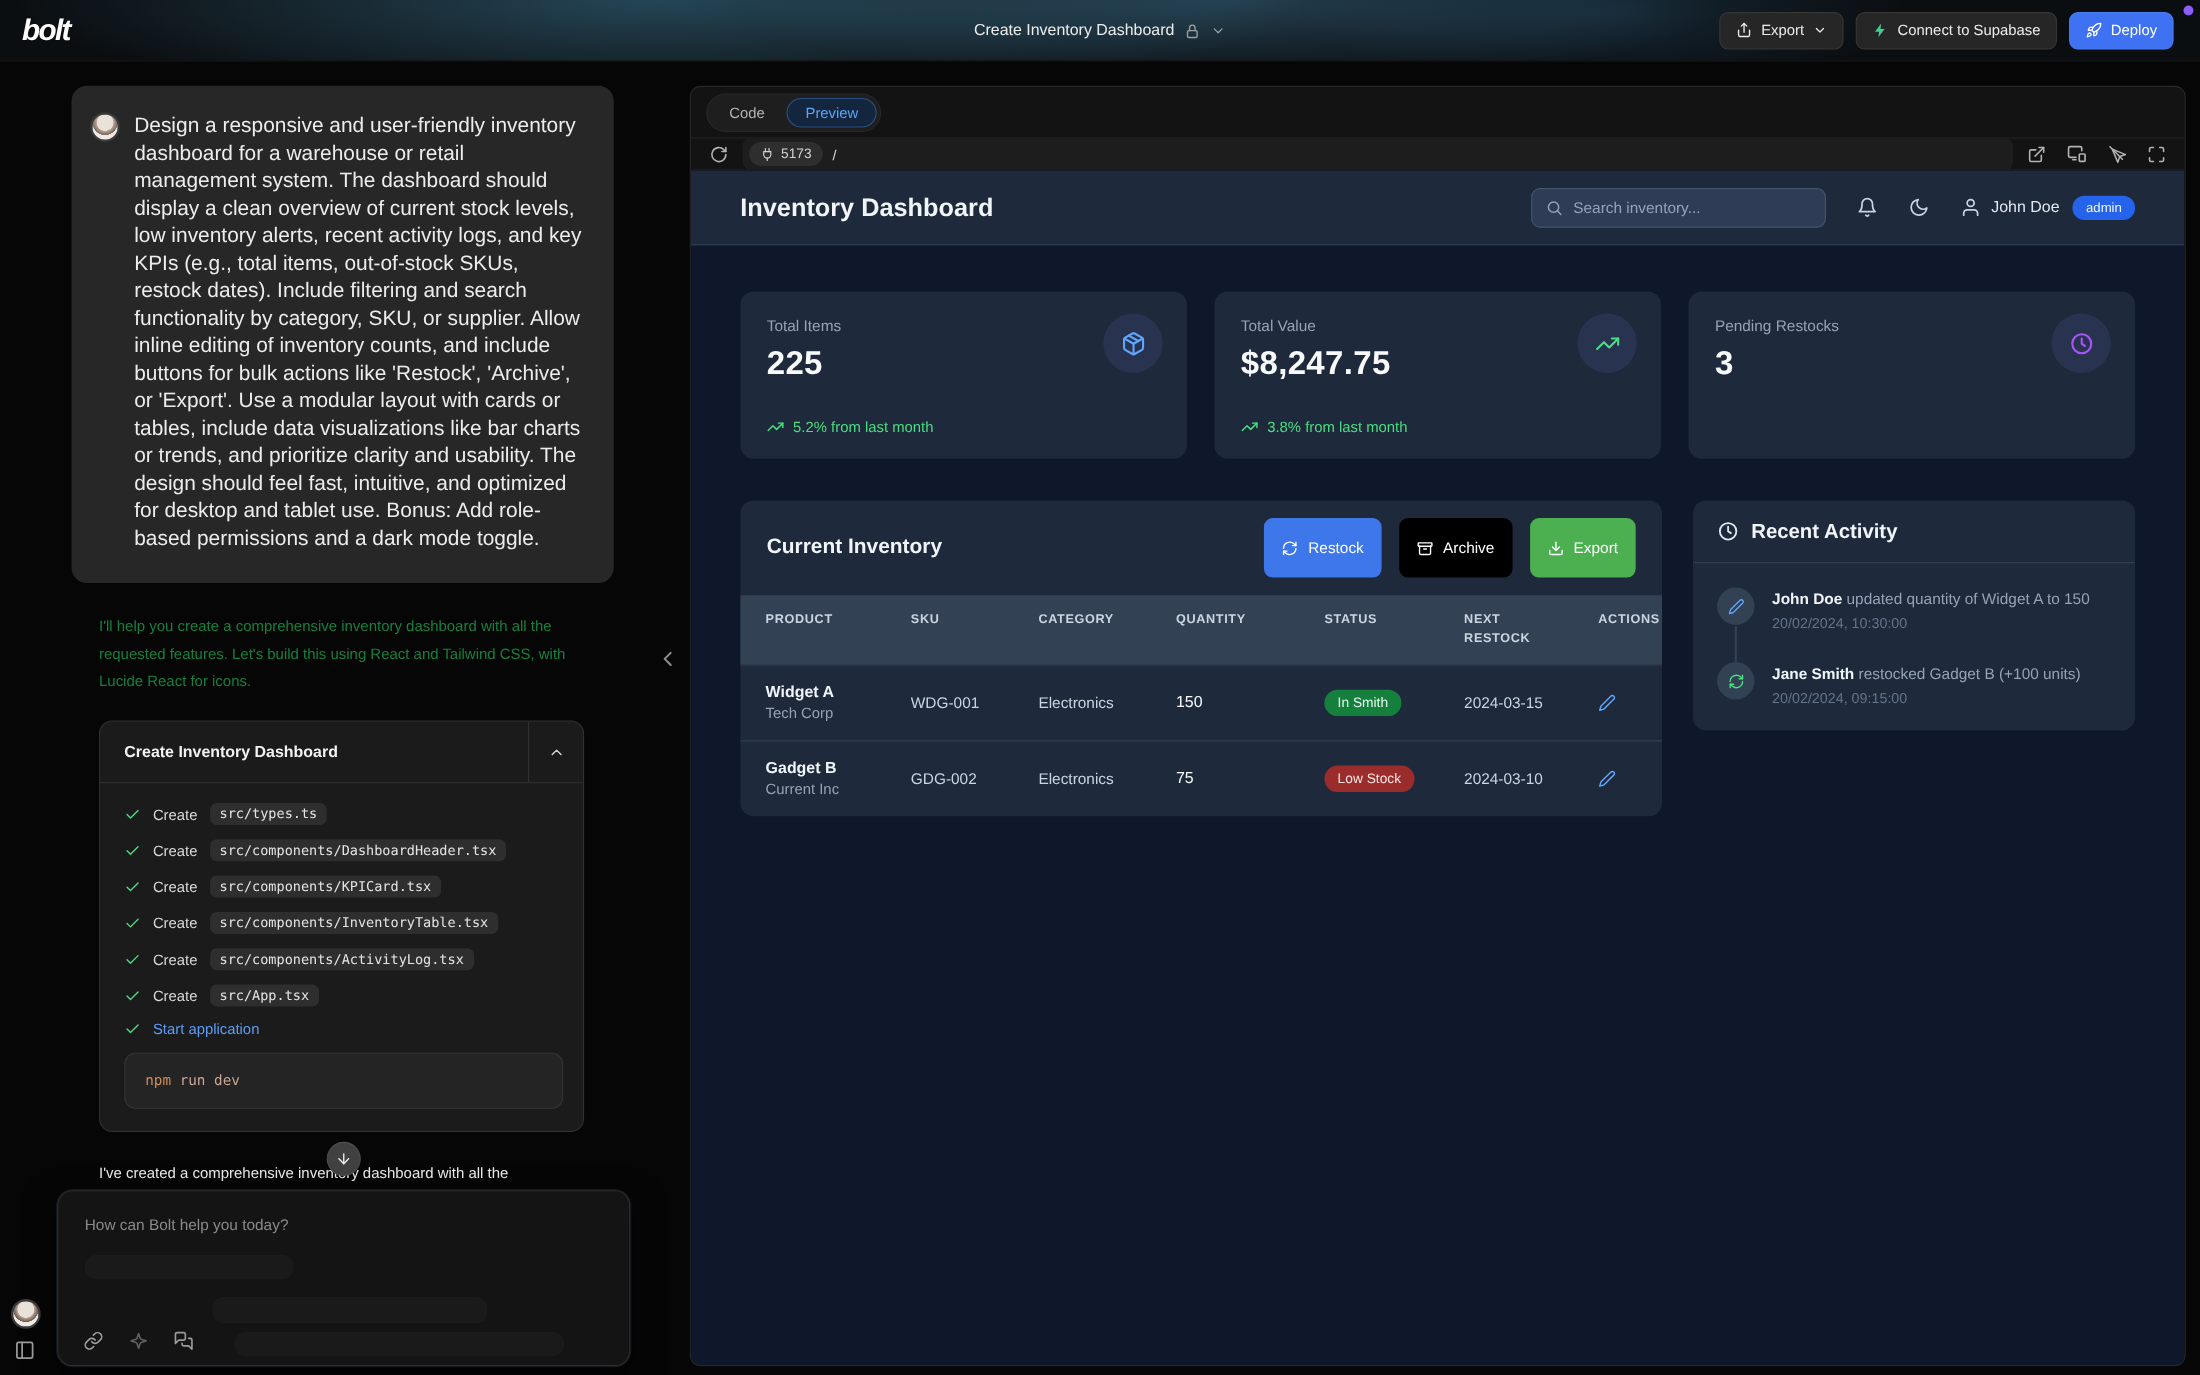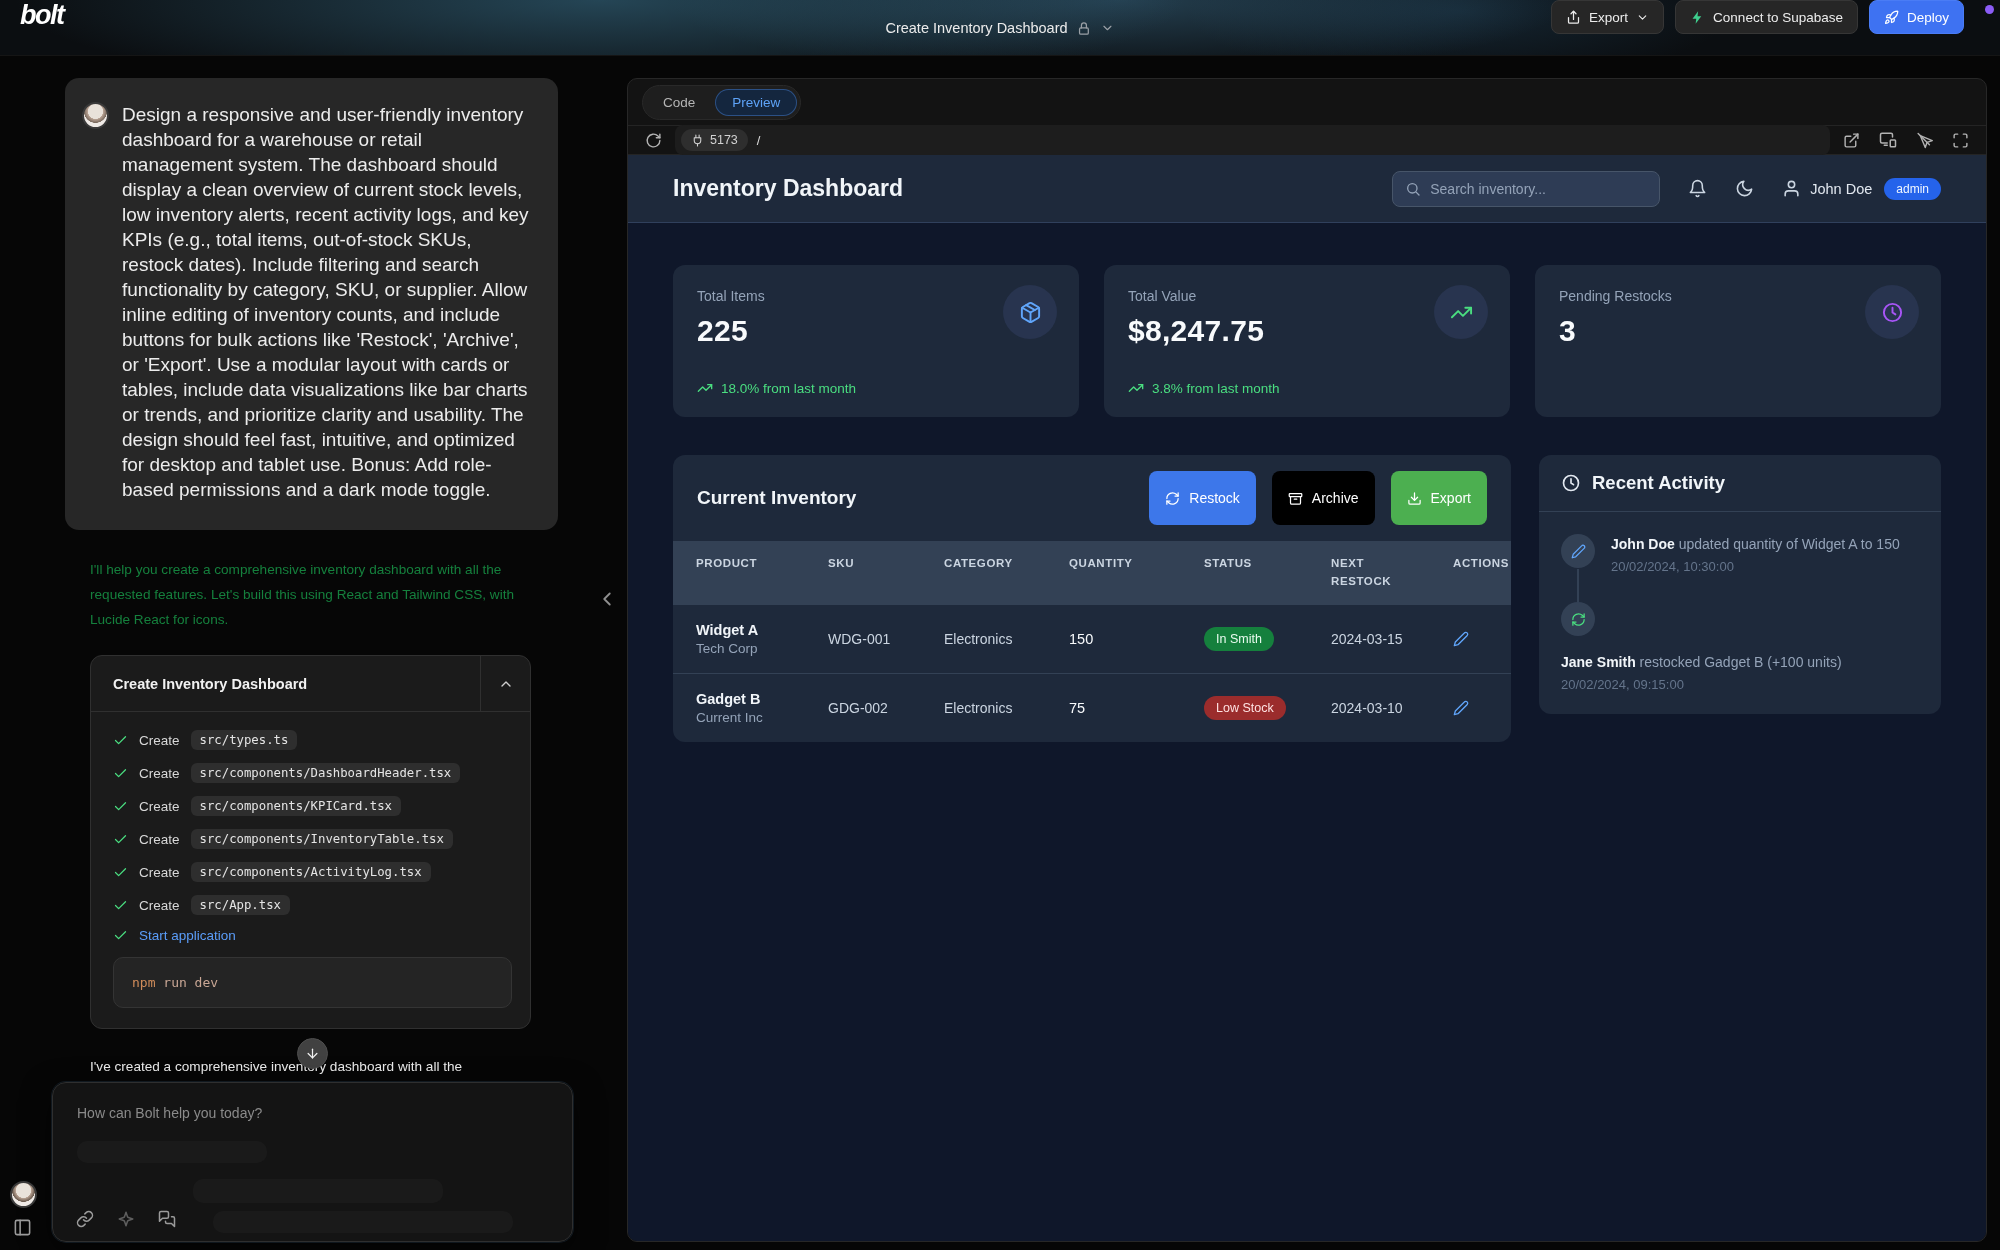--- a/index.html
+++ b/index.html
@@ -4,22 +4,22 @@
 <style>
   * { margin:0; padding:0; box-sizing:border-box; }
   html,body { width:2000px; height:1250px; background:#060606; overflow:hidden;
     font-family:"Liberation Sans", sans-serif; -webkit-font-smoothing:antialiased; }
   .page { position:relative; width:2000px; height:1250px; }
   svg { display:block; }
   .ic { stroke:currentColor; fill:none; stroke-width:2; stroke-linecap:round; stroke-linejoin:round; }
   .ic-fill { fill:currentColor; stroke:none; }
 
   
-  .topbar { position:absolute; left:0; top:0; width:2000px; height:56px; display:flex; align-items:flex-start;
-    padding:0 36px 0 20px; z-index:30;
+  .topbar { position:absolute; left:0; top:0; width:2000px; height:56px; display:flex; align-items:center;
+    padding:0 24px 0 20px; z-index:30;
     background:
       radial-gradient(900px 150px at 30% 0%, rgba(58,115,142,.55), transparent 65%),
       radial-gradient(750px 130px at 56% 0%, rgba(70,130,165,.42), transparent 60%),
       radial-gradient(420px 110px at 73% 20%, rgba(38,82,112,.35), transparent 65%),
       #0b0e11;
     border-bottom:1px solid #151515; }
   .logo { font-size:27px; font-weight:800; font-style:italic; color:#fff; letter-spacing:-1.5px; }
   .tb-title { position:absolute; left:50%; top:0; height:56px; transform:translateX(-50%);
     display:flex; align-items:center; gap:9px; color:#ececec; font-size:14.5px; }
   .tb-title .mut { color:#9aa0a6; }
@@ -128,21 +128,21 @@
   .badge { display:inline-block; font-size:12.5px; padding:5px 12px; border-radius:999px; }
   .bg-in { background:#15803d; color:#e9fbef; }
   .bg-low { background:#9b2c2c; color:#fee2e2; }
   .edit-ic { color:#60a5fa; cursor:pointer; }
 
   .activity-card { flex:1; background:#1e293b; border-radius:12px; overflow:hidden; }
   .activity-head { display:flex; align-items:center; gap:11px; padding:17px 22px; border-bottom:1px solid #334155; color:#e2e8f0; }
   .activity-title { font-size:18.5px; font-weight:700; color:#f1f5f9; }
   .activity-body { padding:22px; }
   .act-item { position:relative; display:flex; gap:16px; }
-  .act-item + .act-item { margin-top:28px;flex-direction:column; }
+  .act-item + .act-item { margin-top:28px; }
   .act-item.connector::after { content:""; position:absolute; left:16px; top:35px; width:2px; height:43px; background:#334155; }
   .act-circle { position:relative; z-index:1; width:34px; height:34px; border-radius:50%; background:#334155; flex:0 0 auto;
     display:flex; align-items:center; justify-content:center; }
   .act-line1 { font-size:14px; color:#94a3b8; line-height:20px; }
   .act-line1 b { color:#f1f5f9; font-weight:700; }
   .act-time { margin-top:5px; font-size:13px; color:#64748b; }
 </style>
 </head>
 <body>
 
@@ -451,21 +451,21 @@
           <div class="kpi-card">
             <div class="kpi-label">Total Items</div>
             <div class="kpi-value">225</div>
             <div class="kpi-trend t-green">
               <span>
                   <svg class="ic" width="16" height="16" viewBox="0 0 24 24">
                     <polyline points="22 7 13.5 15.5 8.5 10.5 2 17"></polyline>
                     <polyline points="16 7 22 7 22 13"></polyline>
                   </svg>
                 </span>
-              <span>18.0% from last month</span>
+              <span>5.2% from last month</span>
             </div>
             <div class="kpi-ic ic-blue">
               <svg class="ic" width="23" height="23" viewBox="0 0 24 24">
                   <path d="M21 8a2 2 0 0 0-1-1.73l-7-4a2 2 0 0 0-2 0l-7 4A2 2 0 0 0 3 8v8a2 2 0 0 0 1 1.73l7 4a2 2 0 0 0 2 0l7-4A2 2 0 0 0 21 16z"></path>
                   <path d="M3.3 7 12 12l8.7-5"></path>
                   <path d="M12 22V12"></path>
                   <path d="m7.5 4.27 9 5.15"></path>
                 </svg>
             </div>
           </div>

